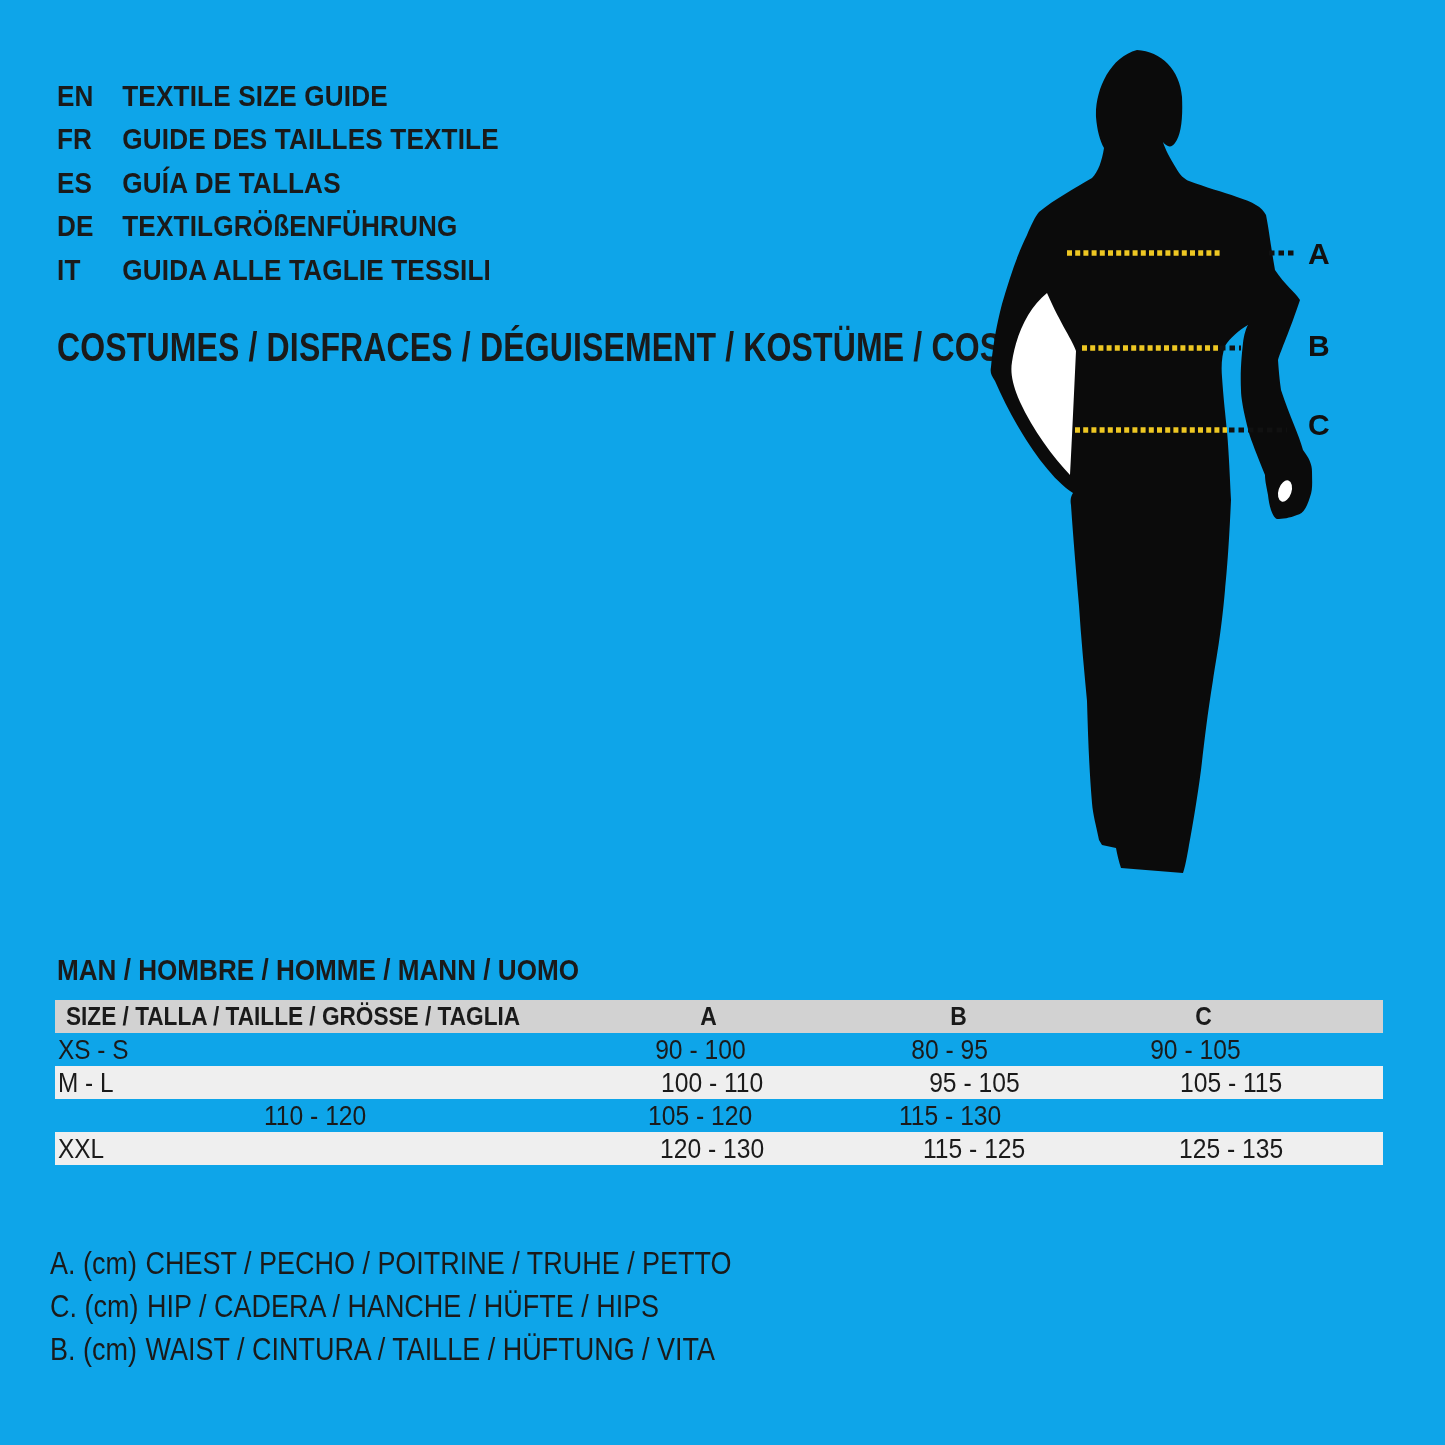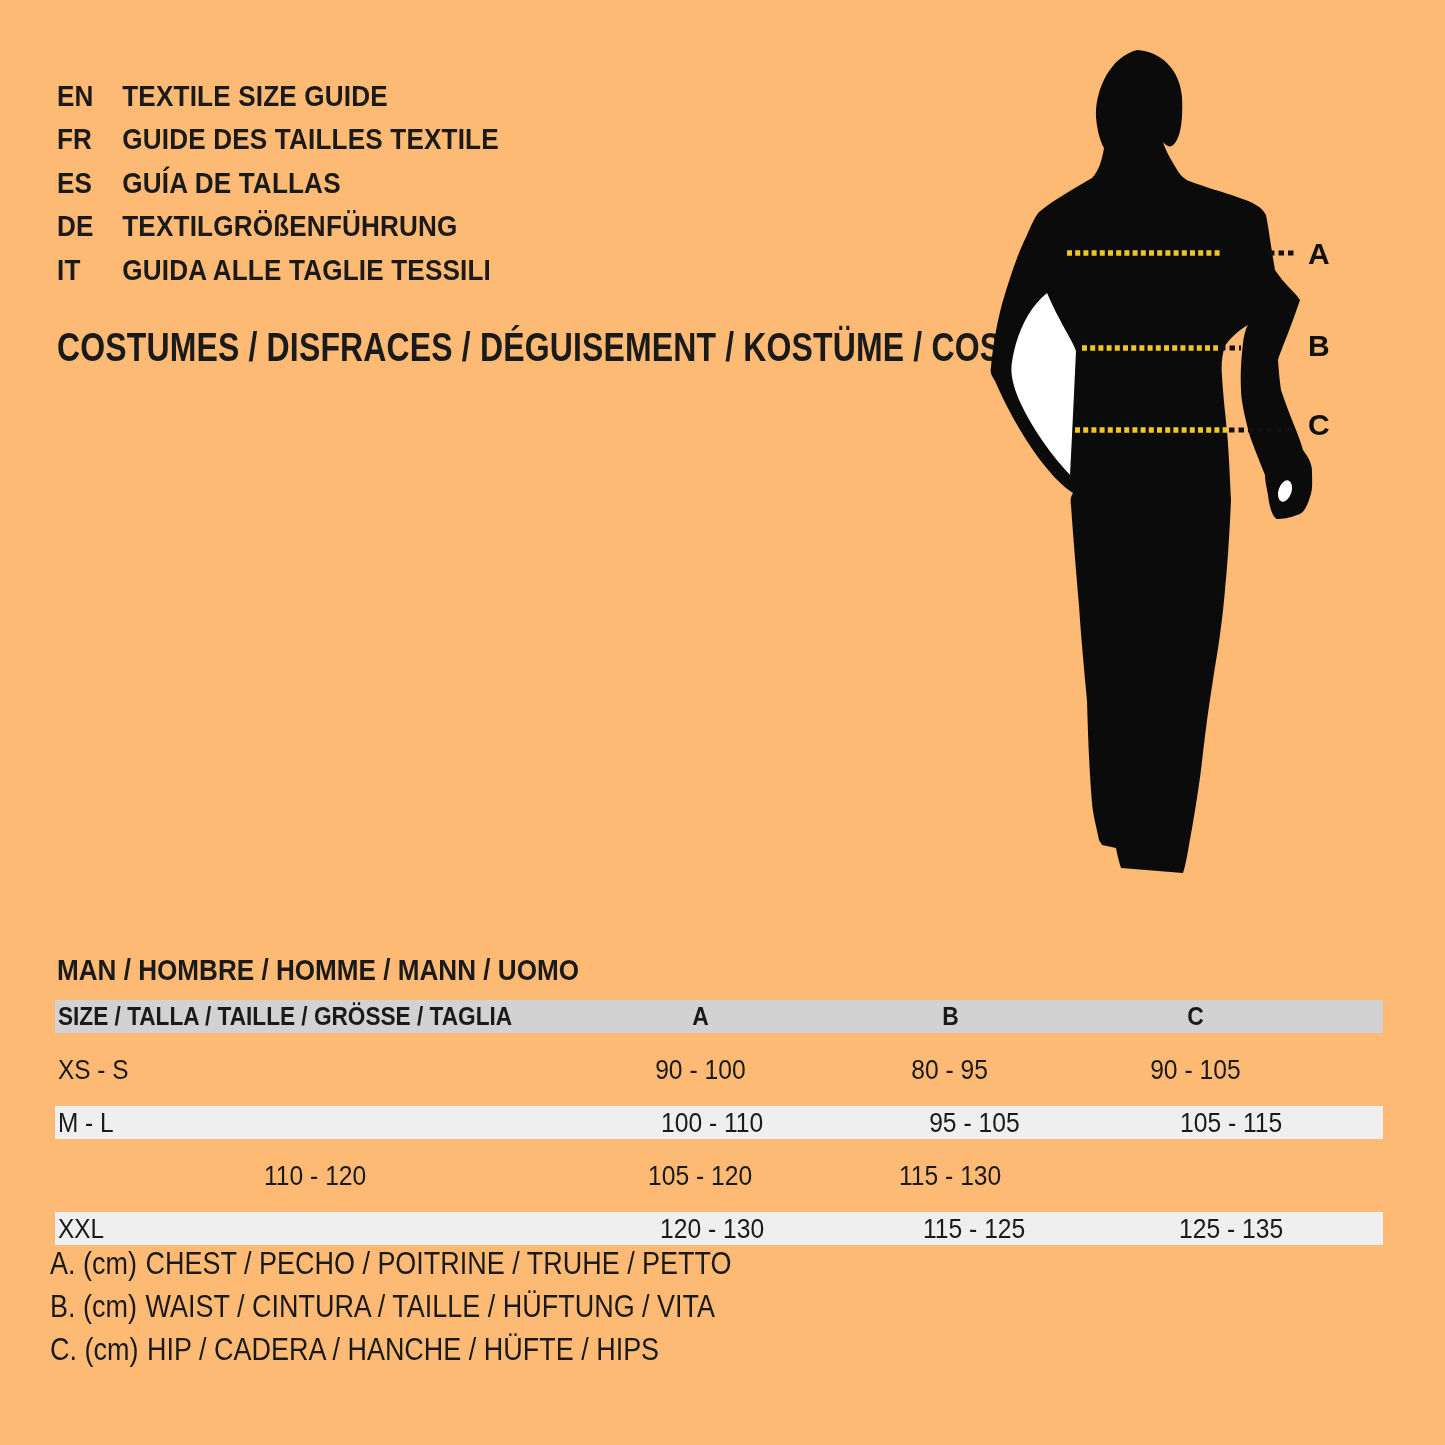--- a/index.html
+++ b/index.html
@@ -1,17 +1,17 @@
 <!DOCTYPE html>
 <html><head>
 <meta charset="utf-8">
 <style>
   html,body{margin:0;padding:0;background:#ffffff;}
   .page{
-    position:relative;width:1445px;height:1445px;background:#fdba74;overflow:hidden;
+    position:relative;width:1445px;height:1445px;background:#0ea5e9;overflow:hidden;
     font-family:"Liberation Sans","DejaVu Sans",sans-serif;color:#1a1a1a;
   }
   .cond{display:inline-block;transform:scaleX(0.87);transform-origin:0 50%;white-space:nowrap;}
   .cond-c{display:inline-block;transform:scaleX(0.88);transform-origin:50% 50%;white-space:nowrap;}
 
   
   .lang-block{position:absolute;left:57px;top:74px;}
   .lang-line{display:flex;align-items:center;height:43.5px;font-size:30px;font-weight:600;letter-spacing:0.2px;}
   .lang-code{display:inline-block;width:75px;}
   .lang-title{display:inline-block;}
@@ -30,22 +30,22 @@
   
   .man-label{
     position:absolute;left:57px;top:948px;height:44px;line-height:44px;
     font-size:30px;font-weight:600;white-space:nowrap;
     transform:scaleX(0.87);transform-origin:0 50%;
   }
 
   
   .size-table{position:absolute;left:55px;top:1000px;width:1328px;}
   .t-row{display:grid;grid-template-columns:520px 250px 250px 240px 68px;height:33px;line-height:33px;}
-  .t-head{background:#d2d2d2;font-size:26px;font-weight:600;}
-  .t-data{font-size:28px;font-weight:400;margin-top:20px;}
+  .t-head{background:#d2d2d2;font-size:26px;font-weight:600;padding-left:8px;}
+  .t-data{font-size:28px;font-weight:400;}
   .t-alt{background:#efefef;gap:12px;}
   .c-size{text-align:left;padding-left:3px;overflow:visible;}
   .c-num{text-align:center;}
 
   
   .notes{position:absolute;left:50px;top:1246px;}
   .note-line{display:flex;align-items:flex-start;height:43px;font-size:31px;font-weight:400;}
   .note-key{margin-right:10px;}
 </style>
 </head>
@@ -187,20 +187,20 @@
       <div class="c-num"><span class="cond-c">125 - 135</span></div>
       <div></div>
     </div>
   </div>
 
   <div class="notes">
     <div class="note-line">
         <span class="cond"><span class="note-key">A. (cm)</span><span>CHEST / PECHO / POITRINE / TRUHE / PETTO</span></span>
       </div>
     <div class="note-line">
+        <span class="cond"><span class="note-key">C. (cm)</span><span>HIP / CADERA / HANCHE / HÜFTE / HIPS</span></span>
+      </div>
+    <div class="note-line">
         <span class="cond"><span class="note-key">B. (cm)</span><span>WAIST / CINTURA / TAILLE / HÜFTUNG / VITA</span></span>
       </div>
-    <div class="note-line">
-        <span class="cond"><span class="note-key">C. (cm)</span><span>HIP / CADERA / HANCHE / HÜFTE / HIPS</span></span>
-      </div>
   </div>
 
 </div>
 
 </body></html>

